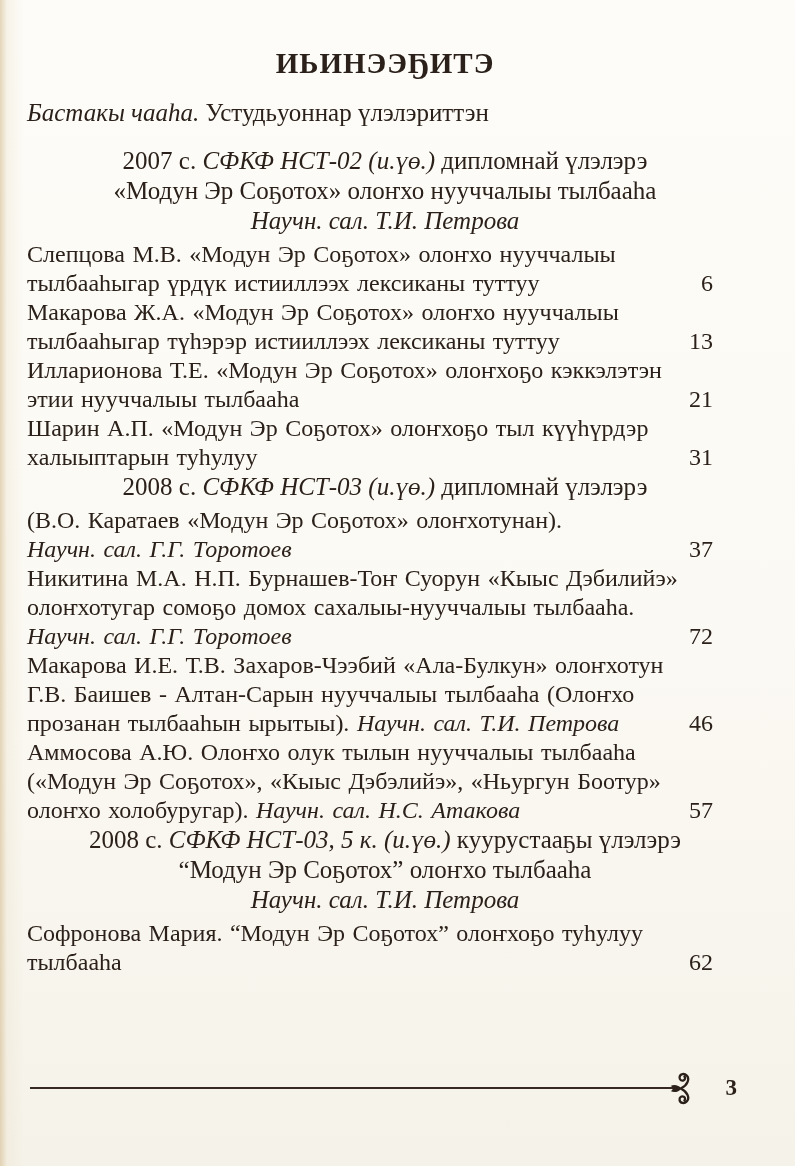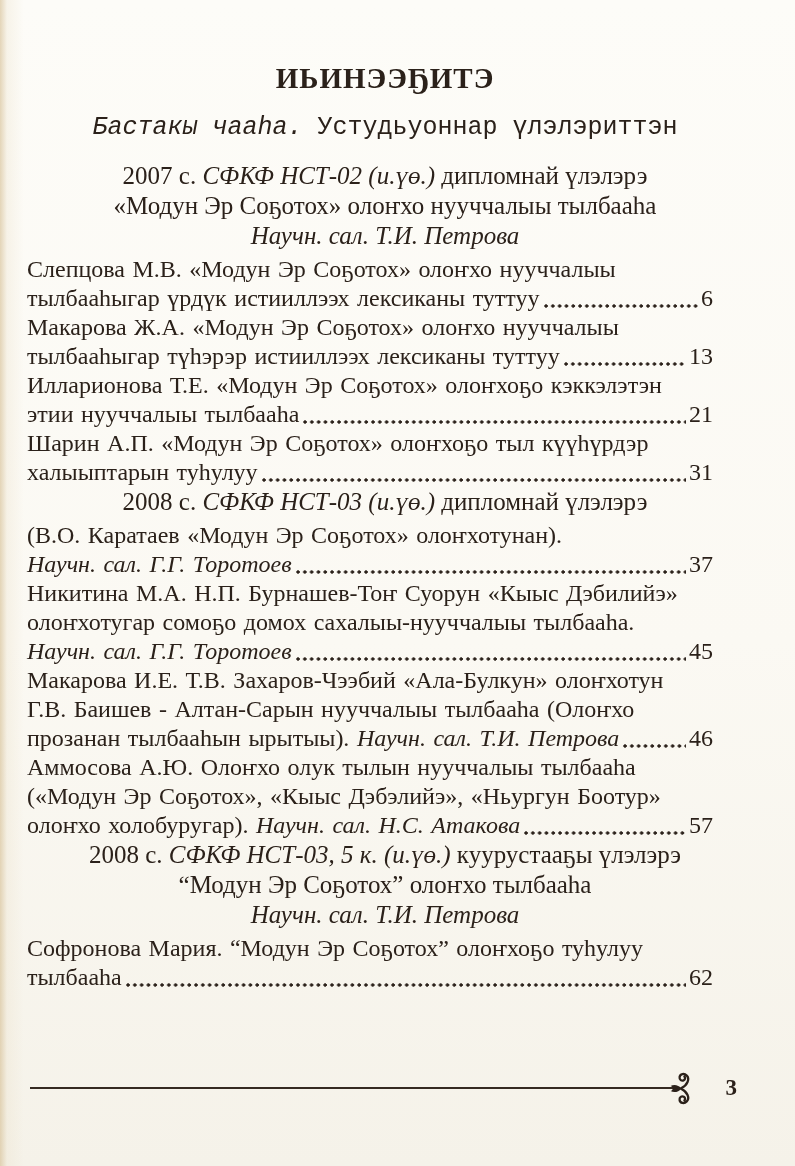--- a/index.html
+++ b/index.html
@@ -6,34 +6,34 @@
   body{
     width:795px;height:1166px;overflow:hidden;
     font-family:"Liberation Serif","DejaVu Serif",serif;
     color:#2b211a;
     background:
       linear-gradient(90deg, rgba(214,192,150,.65) 0px, rgba(236,226,204,.35) 7px, rgba(252,250,245,0) 24px),
       linear-gradient(180deg,#fdfcf8 0%,#fbf9f3 55%,#f5f2e9 100%);
   }
   .page{position:relative;width:795px;height:1166px;box-sizing:border-box;
         padding:46px 52px 0 27px;}
-  .title{margin:15px 0 18px;text-align:center;font-size:29px;line-height:34px;
+  .title{margin:0 0 18px;text-align:center;font-size:29px;line-height:34px;
          font-weight:bold;letter-spacing:1px;}
-  .subtitle{margin:0 0 18px;text-align:center;font-size:25px;line-height:30px;font-family:Liberation Mono, monospace;}
+  .subtitle{margin:0 0 18px;font-size:25px;line-height:30px;}
   .subtitle em{font-style:italic;}
   .section-heading{text-align:center;font-size:25px;line-height:30px;margin:0 0 4px;}
   .section:not(:first-child) .section-heading{}
   .heading-line{white-space:nowrap;}
   .seg{white-space:pre-wrap;}
   .seg.regular{font-style:normal;font-weight:normal;}
   .seg.italic{font-style:italic;font-weight:normal;}
   .seg.bold{font-weight:normal;font-style:normal;}
   .entry{font-size:24px;line-height:29px;word-spacing:1.5px;}
   .toc-line{white-space:nowrap;}
-  .toc-line.with-page{display:flex;white-space:normal;padding-right:30px;}
+  .toc-line.with-page{display:flex;white-space:normal;padding-right:30px;align-items:center;}
   .toc-line.with-page .seg{white-space:pre;}
   .leader{flex:1 1 auto;min-width:18px;margin:0 3px 0 4px;
     background-image:radial-gradient(circle at 2px 2px,#2b211a 1.45px,rgba(0,0,0,0) 1.85px);
     background-size:6.8px 4px;background-repeat:repeat-x;
     background-position:left bottom 5px;}
   .pg{flex:0 0 auto;}
   .footer{position:absolute;left:30px;right:58px;top:1069px;height:38px;
           display:flex;align-items:center;}
   .rule{flex:1 1 auto;height:2.5px;background:#352a21;}
   .ornament{flex:0 0 auto;width:23px;height:37px;margin-left:-3px;}
@@ -99,21 +99,21 @@
             <span class="leader"></span>
             <span class="pg">37</span>
           </div>
         </div>
         <div class="entry">
           <div class="toc-line"><span class="seg regular">Никитина М.А. Н.П. Бурнашев-Тоҥ Суорун «Кыыс Дэбилийэ»</span></div>
           <div class="toc-line"><span class="seg regular">олоҥхотугар сомоҕо домох сахалыы-нууччалыы тылбааһа.</span></div>
           <div class="toc-line with-page">
             <span class="seg italic">Научн. сал. Г.Г. Торотоев</span>
             <span class="leader"></span>
-            <span class="pg">45</span>
+            <span class="pg">72</span>
           </div>
         </div>
         <div class="entry">
           <div class="toc-line"><span class="seg regular">Макарова И.Е. Т.В. Захаров-Чээбий «Ала-Булкун» олоҥхотун</span></div>
           <div class="toc-line"><span class="seg regular">Г.В. Баишев - Алтан-Сарын нууччалыы тылбааһа (Олоҥхо</span></div>
           <div class="toc-line with-page">
             <span class="seg regular">прозанан тылбааһын ырытыы). </span>
             <span class="seg italic">Научн. сал. Т.И. Петрова</span>
             <span class="leader"></span>
             <span class="pg">46</span>

